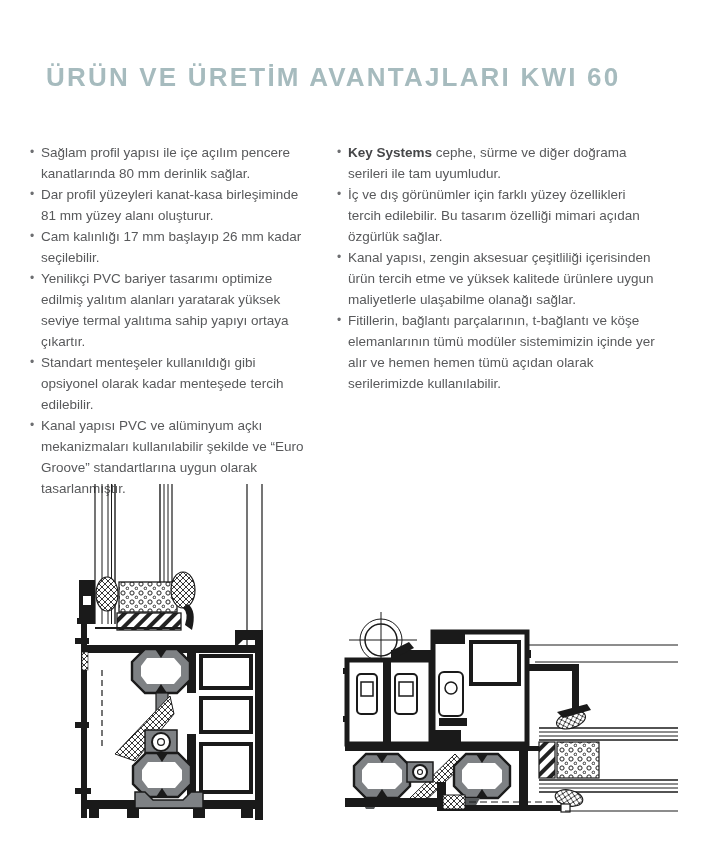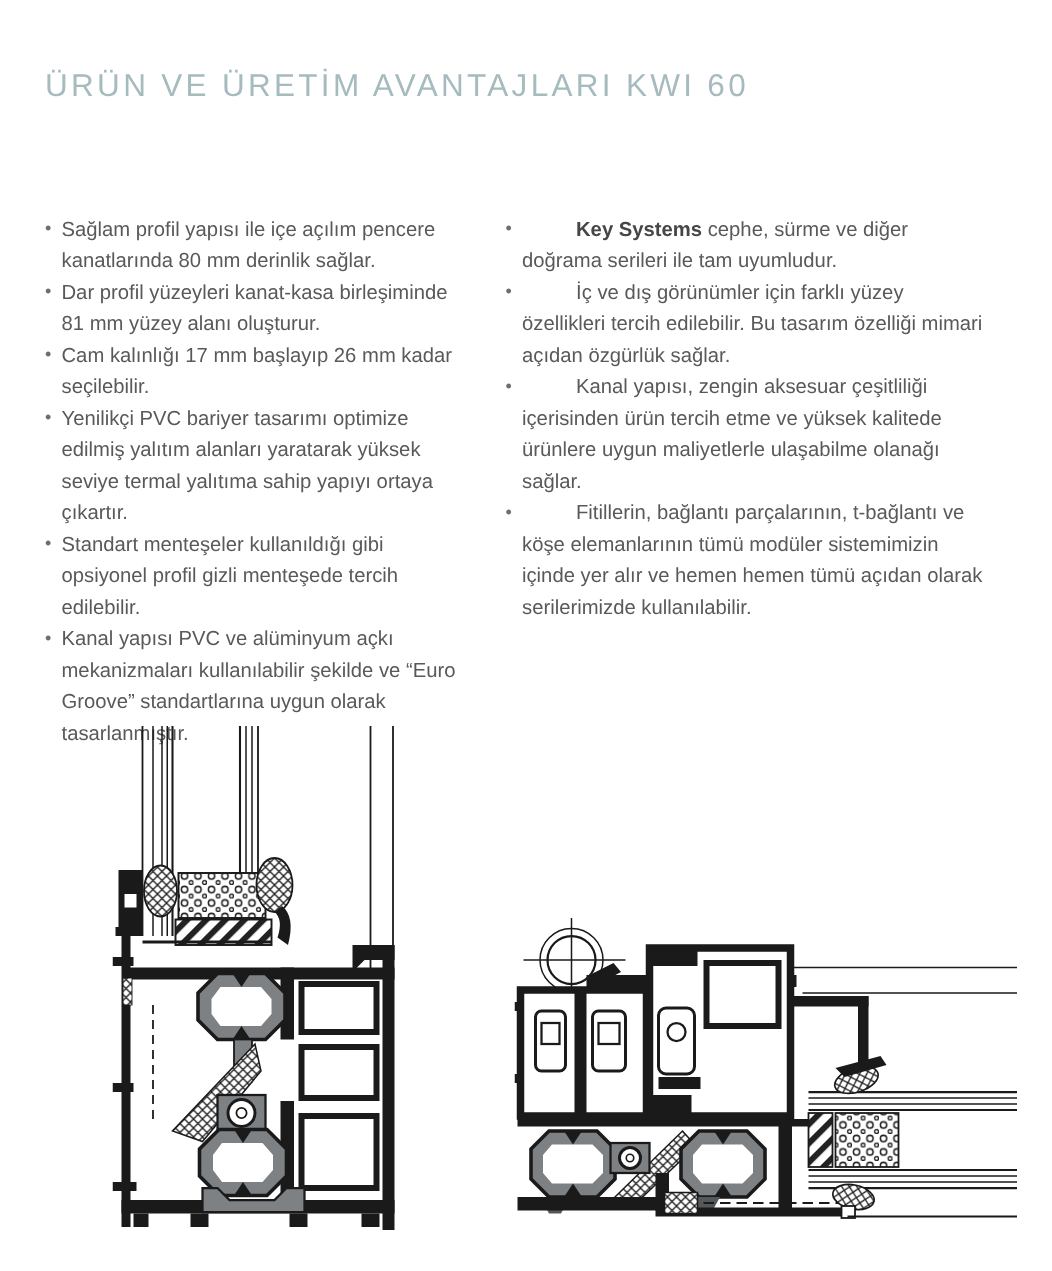--- a/index.html
+++ b/index.html
@@ -1,34 +1,34 @@
 <!DOCTYPE html>
 <html><head>
 <meta charset="utf-8">
 <style>
   html,body{margin:0;padding:0;background:#ffffff;}
   .page{
     position:relative;width:701px;height:847px;background:#ffffff;
     font-family:"Liberation Sans",sans-serif;overflow:hidden;
   }
   .title{
-    position:absolute;left:30px;top:46px;margin:0;
-    font-size:21px;font-weight:400;letter-spacing:2.2px;
+    position:absolute;left:30px;top:46px;margin:16px;
+    font-size:26px;font-weight:700;letter-spacing:2.2px;
     color:#a6bbbe;white-space:nowrap;
   }
   ul.col{
     position:absolute;top:142px;margin:0;padding:0;list-style:none;
     font-size:13.5px;line-height:21px;color:#58595b;
   }
   ul.col.left{left:30px;width:276px;}
   ul.col.right{left:337px;width:318px;}
   ul.col li{display:flex;}
   .dot{flex:0 0 11px;width:11px;color:#6d6e71;font-size:12px;line-height:21px;}
   .txt{flex:1;}
-  .txt b{font-weight:700;color:#454648;margin-left:36px;}
+  .txt b{font-weight:700;color:#454648;}
   figure{position:absolute;margin:0;padding:0;}
   .fig1{left:75px;top:482px;width:200px;height:345px;}
   .fig2{left:343px;top:612px;width:335px;height:210px;}
   figure svg{display:block;width:100%;height:100%;}
   .defs-holder{position:absolute;width:0;height:0;overflow:hidden;}
 </style>
 </head>
 <body>
 
 <div class="page">
@@ -47,21 +47,21 @@
     <li>
         <span class="dot">•</span>
         <span class="txt">Cam kalınlığı 17 mm başlayıp 26 mm kadar seçilebilir.</span>
       </li>
     <li>
         <span class="dot">•</span>
         <span class="txt">Yenilikçi PVC bariyer tasarımı optimize edilmiş yalıtım alanları yaratarak yüksek seviye termal yalıtıma sahip yapıyı ortaya çıkartır.</span>
       </li>
     <li>
         <span class="dot">•</span>
-        <span class="txt">Standart menteşeler kullanıldığı gibi opsiyonel profil gizli menteşede tercih edilebilir.</span>
+        <span class="txt">Standart menteşeler kullanıldığı gibi opsiyonel olarak kadar menteşede tercih edilebilir.</span>
       </li>
     <li>
         <span class="dot">•</span>
         <span class="txt">Kanal yapısı PVC ve alüminyum açkı mekanizmaları kullanılabilir şekilde ve “Euro Groove” standartlarına uygun olarak tasarlanmıştır.</span>
       </li>
   </ul>
 
   <ul class="col right">
     <li>
         <span class="dot">•</span>

